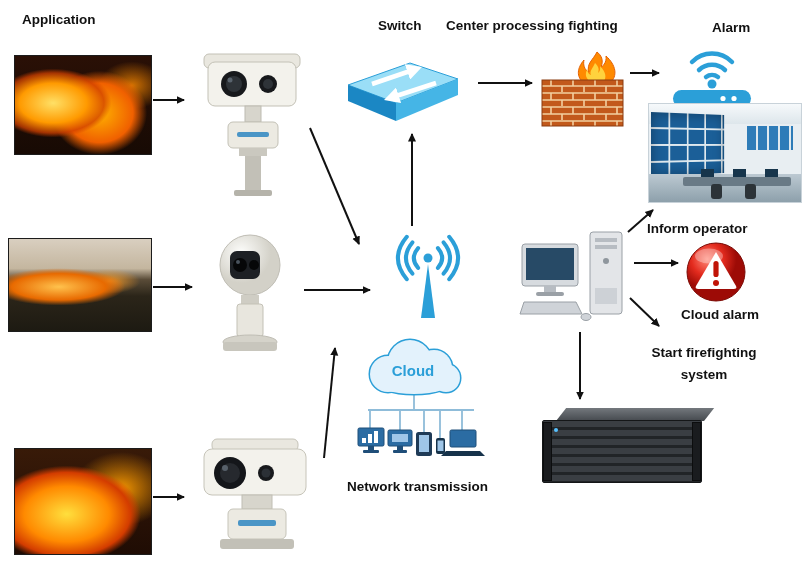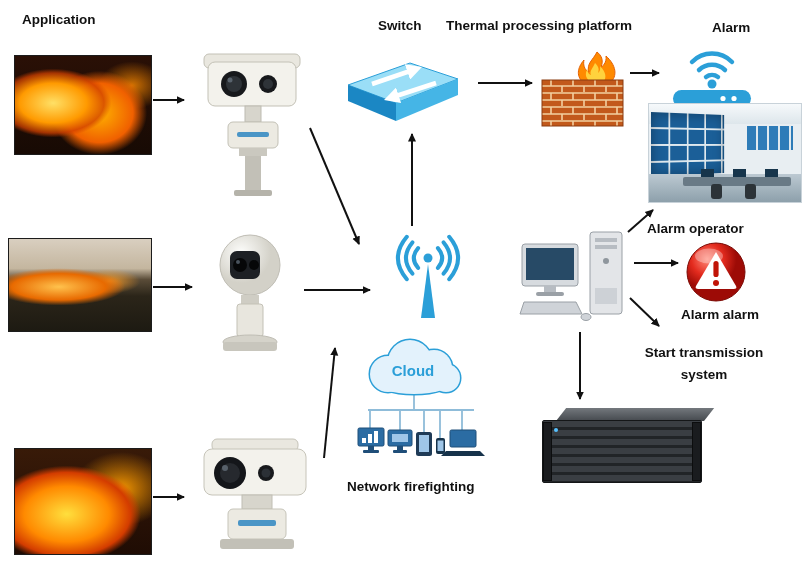--- a/index.html
+++ b/index.html
@@ -69,26 +69,26 @@
       <line x1="630" y1="73" x2="659" y2="73" marker-end="url(#ah)"></line>
       <line x1="628" y1="232" x2="653" y2="210" marker-end="url(#ah)"></line>
       <line x1="634" y1="263" x2="678" y2="263" marker-end="url(#ah)"></line>
       <line x1="630" y1="298" x2="659" y2="326" marker-end="url(#ah)"></line>
       <line x1="580" y1="332" x2="580" y2="399" marker-end="url(#ah)"></line>
     </g>
   </svg>
 
   <div class="lbl" style="left:22px;top:12px">Application</div>
   <div class="lbl" style="left:378px;top:18px">Switch</div>
-  <div class="lbl" style="left:446px;top:18px">Thermal processing platform</div>
+  <div class="lbl" style="left:446px;top:18px">Center processing fighting</div>
   <div class="lbl" style="left:712px;top:20px">Alarm</div>
-  <div class="lbl" style="left:647px;top:221px">Alarm operator</div>
-  <div class="lbl" style="left:681px;top:307px">Alarm alarm</div>
-  <div class="lbl" style="left:630px;top:342px;width:148px;text-align:center;white-space:normal;line-height:1.6">Start transmission system</div>
-  <div class="lbl" style="left:347px;top:479px">Network firefighting</div>
+  <div class="lbl" style="left:647px;top:221px">Inform operator</div>
+  <div class="lbl" style="left:681px;top:307px">Cloud alarm</div>
+  <div class="lbl" style="left:630px;top:342px;width:148px;text-align:center;white-space:normal;line-height:1.6">Start firefighting system</div>
+  <div class="lbl" style="left:347px;top:479px">Network transmission</div>
 
   <div class="fire fire1"></div>
   <div class="fire fire2"></div>
   <div class="fire fire3"></div>
 
   <div class="node" style="left:192px;top:48px;width:125px;height:150px">
     <svg viewBox="0 0 125 150" width="125" height="150">
       <g>
         <rect x="12" y="6" width="96" height="14" rx="5" fill="#e9e7df" stroke="#c3c1b6"></rect>
         <rect x="16" y="14" width="88" height="44" rx="7" fill="#f3f2ec" stroke="#c3c1b6"></rect>

